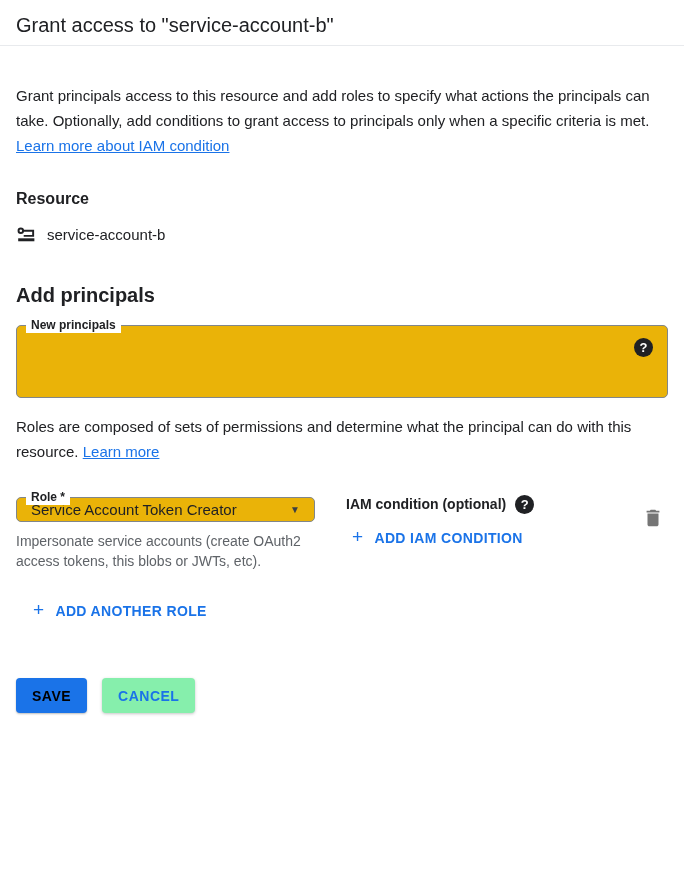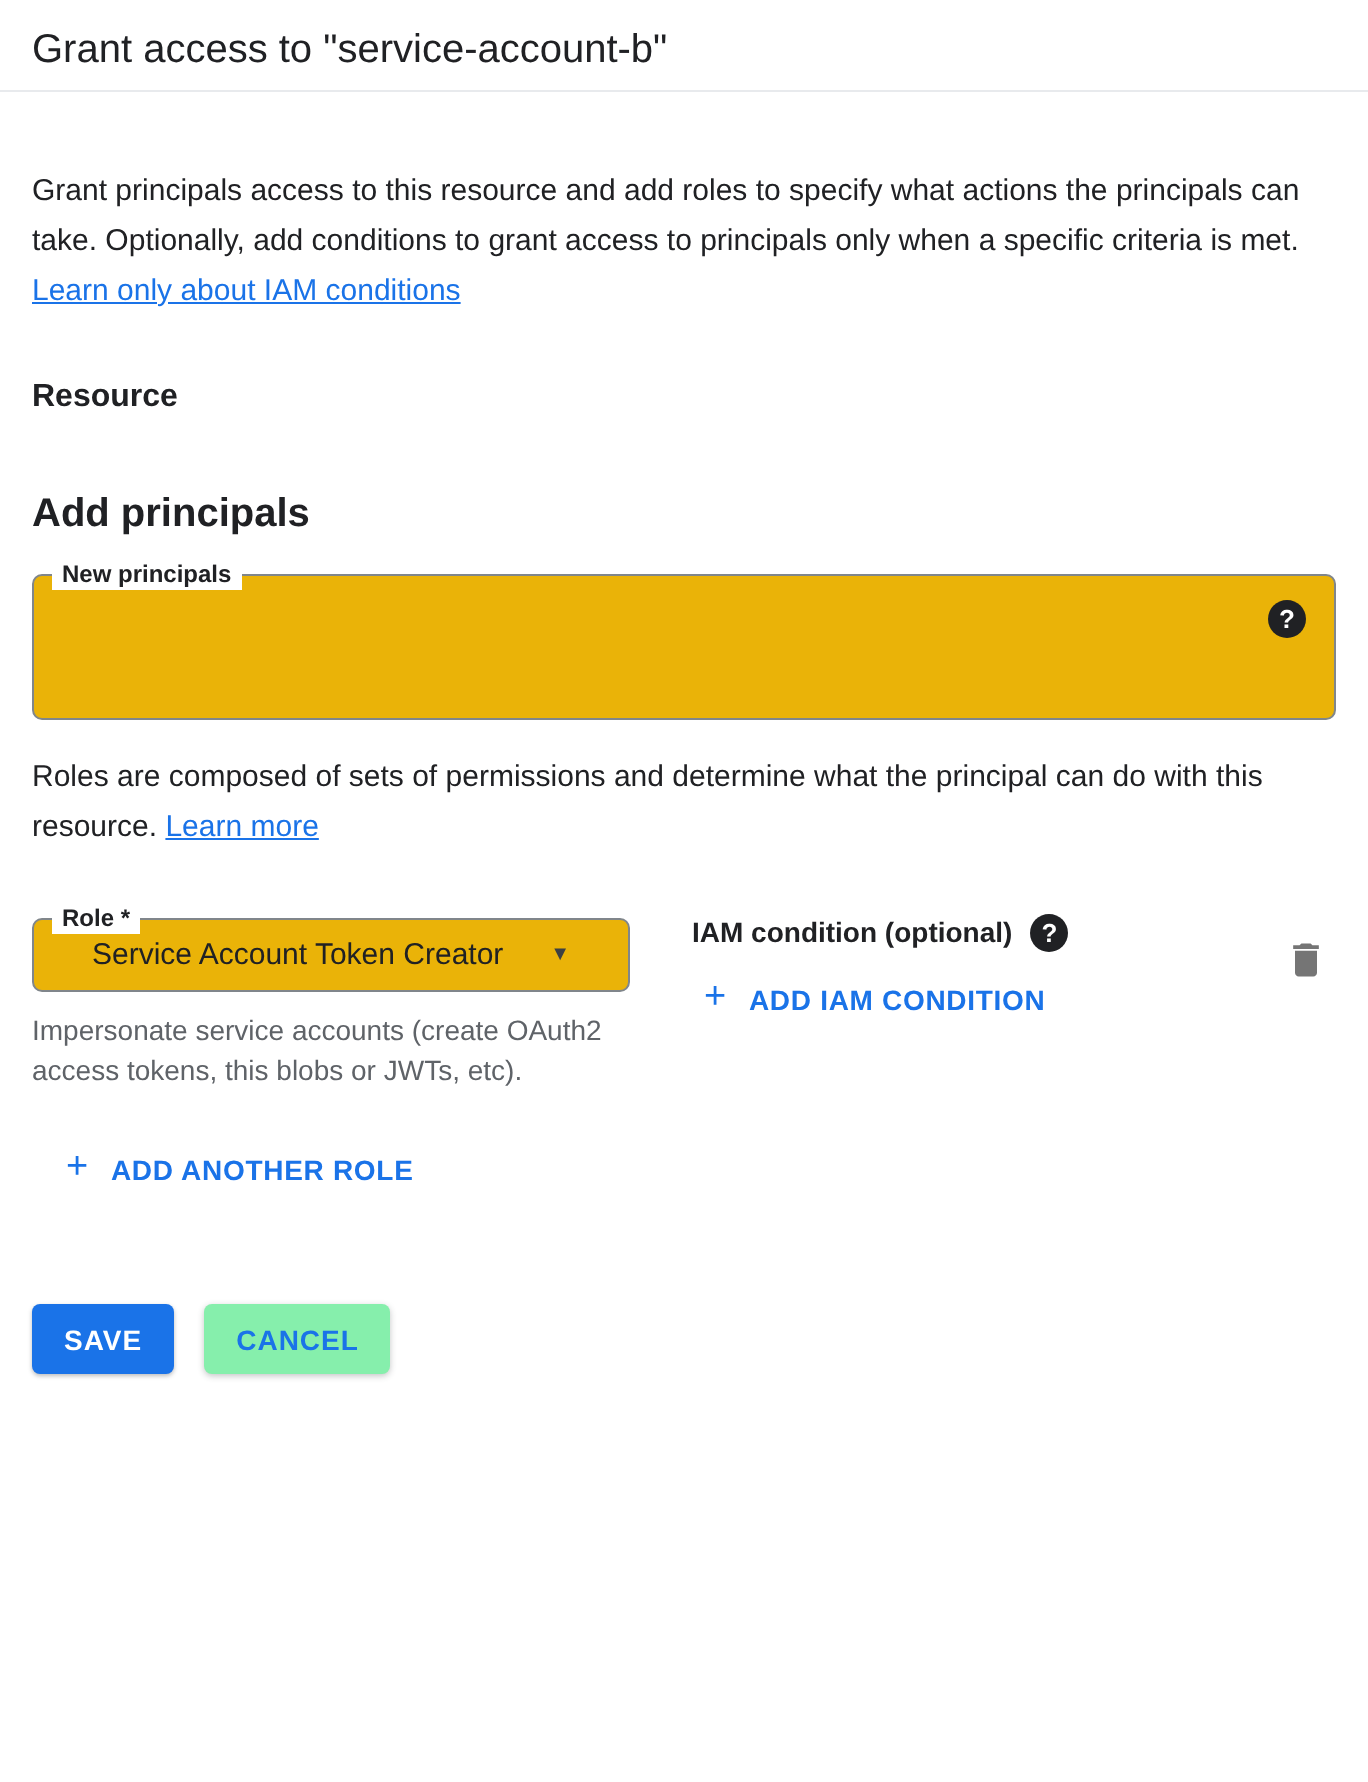--- a/index.html
+++ b/index.html
@@ -48,22 +48,22 @@
   .help-icon{
     width:19px;height:19px;border-radius:50%;background:#202124;color:#fff;
     display:flex;align-items:center;justify-content:center;font-size:13px;font-weight:bold;
     cursor:pointer;flex:0 0 auto;line-height:1;
   }
   .principals-field .help-icon{position:absolute;right:14px;top:12px;}
 
   .roles-row{display:flex;margin-top:33px;align-items:flex-start;}
   .role-col{width:330px;flex:0 0 330px;}
   .role-select{
-    width:299px;height:37px;display:flex;align-items:center;justify-content:space-between;
-    padding:0 29px;cursor:pointer;
+    width:299px;height:25px;display:flex;align-items:center;justify-content:space-between;
+    padding:0 14px;cursor:pointer;
   }
   .role-value{font-size:15px;color:var(--text);}
   .dropdown-arrow{font-size:10px;color:#3c4043;}
   .role-help{width:285px;margin:9px 0 0 0;font-size:14px;line-height:20px;color:var(--muted);}
   .cond-col{padding-top:0;}
   .cond-label{display:flex;align-items:center;gap:9px;font-size:14px;font-weight:bold;color:var(--text);line-height:19px;margin-top:-2px;}
   .text-btn{
     display:inline-flex;align-items:center;gap:11px;border:none;background:none;
     color:var(--accent);font-family:inherit;font-size:14px;font-weight:bold;
     letter-spacing:.35px;cursor:pointer;padding:0;
@@ -71,36 +71,46 @@
   .plus-glyph{font-size:19px;font-weight:normal;line-height:1;transform:translateY(-1px);}
   .add-condition{margin:14px 0 0 6px;}
   .trash-btn{margin-left:auto;margin-top:6px;border:none;background:none;cursor:pointer;padding:4px;}
   .trash-btn svg{display:block;}
   .add-role{margin:30px 0 0 17px;}
   .actions{display:flex;gap:15px;margin-top:57px;}
   .btn{
     font-family:inherit;font-size:14px;font-weight:bold;letter-spacing:.5px;
     border-radius:4px;padding:8px 16px;height:35px;border:none;cursor:pointer;
   }
-  .btn-save{background:var(--accent);color:#ffffff;box-shadow:0 1px 2px rgba(60,64,67,.35);}
+  .btn-save{background:var(--accent);color:#000000;box-shadow:0 1px 2px rgba(60,64,67,.35);}
   .btn-cancel{background:#86efac;color:var(--accent);box-shadow:0 1px 3px rgba(60,64,67,.3);}
 </style>
 </head>
 <body>
 
 <div class="dialog">
 
   <div class="dlg-title">Grant access to "service-account-b"</div>
 
   <div class="content">
 
-    <p class="desc"><span>Grant principals access to this resource and add roles to specify what actions the principals can take. Optionally, add conditions to grant access to principals only when a specific criteria is met. </span><a class="link">Learn only about IAM conditions</a></p>
+    <p class="desc"><span>Grant principals access to this resource and add roles to specify what actions the principals can take. Optionally, add conditions to grant access to principals only when a specific criteria is met. </span><a class="link">Learn more about IAM condition</a></p>
 
     <div class="resource-heading">Resource</div>
 
+    <div class="resource-row">
+      <span>
+        <svg width="21" height="21" viewBox="0 0 24 24">
+          <circle cx="5.5" cy="6.5" r="2.6" fill="none" stroke="#202124" stroke-width="2.2"></circle>
+          <path d="M8.2 6.5 H19.6 V12.4 H8.8" fill="none" stroke="#202124" stroke-width="2.2"></path>
+          <rect x="2.5" y="15.2" width="18.5" height="3.4" fill="#202124"></rect>
+        </svg>
+      </span>
+      <span>service-account-b</span>
+    </div>
 
     <h2 class="section">Add principals</h2>
 
 
     <div class="outlined-field principals-field">
       <span class="field-label">New principals</span>
       <span class="help-icon">?</span>
     </div>
 
 

